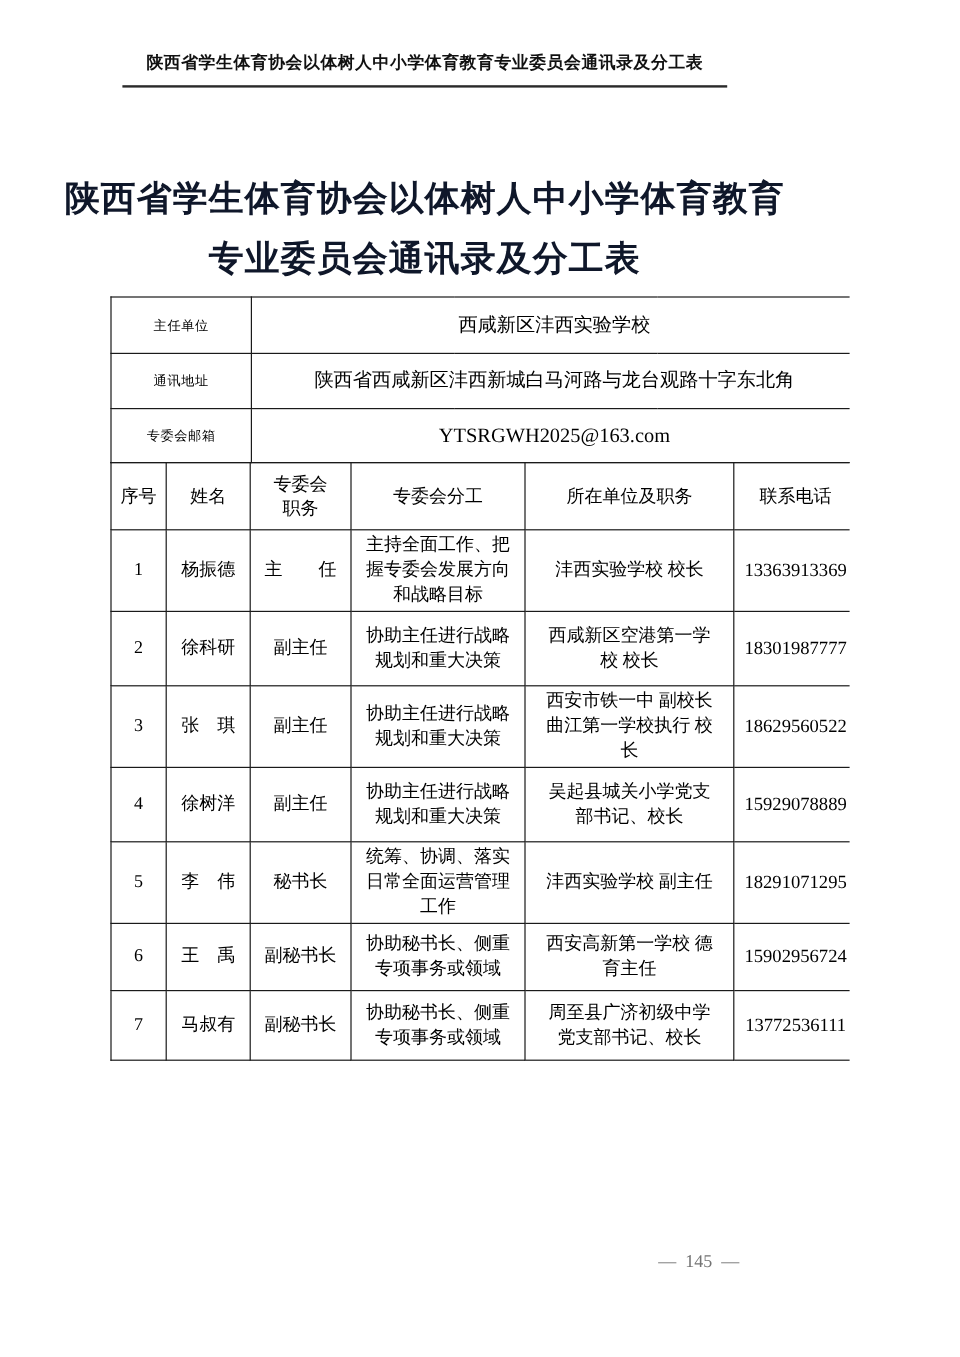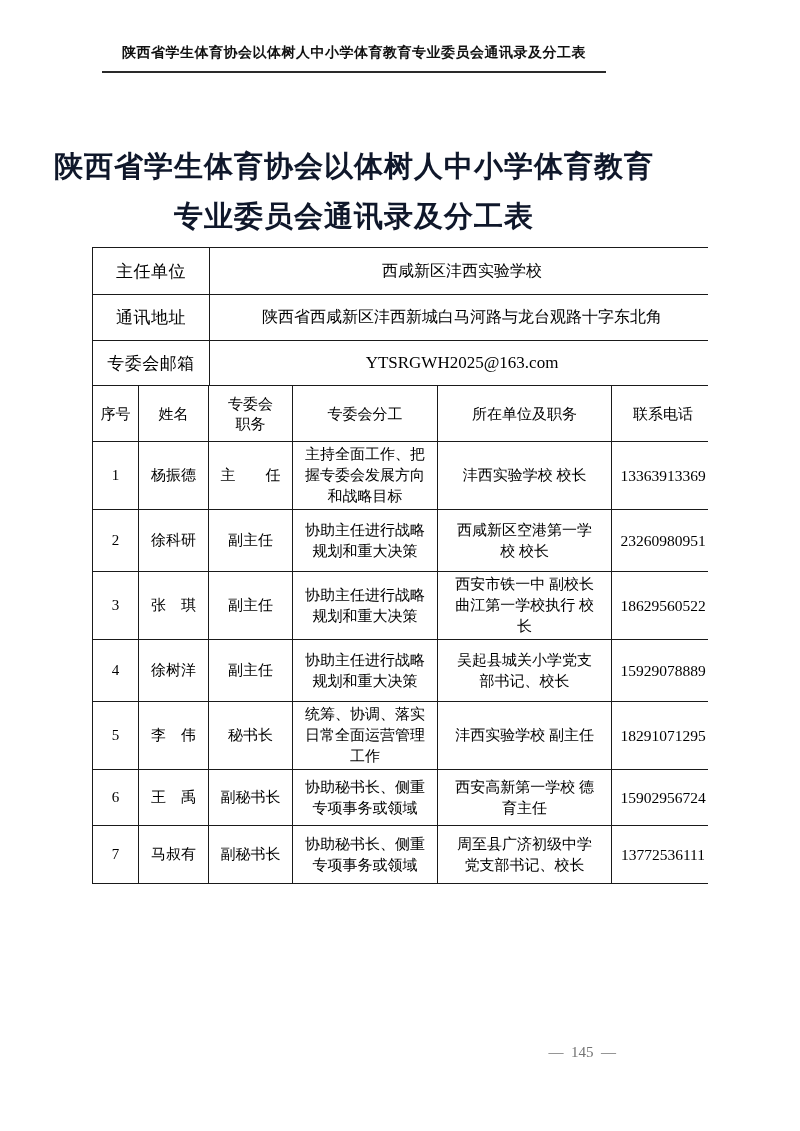--- a/index.html
+++ b/index.html
@@ -20,21 +20,21 @@
   .doc-title {
     position:absolute; top:141px; left:0; right:0; text-align:center;
     font-size:29px; font-weight:bold; letter-spacing:1px; line-height:50px; color:#0f172a;
   }
   
   .tbl-wrap { position:absolute; left:92px; top:247px; width:622px; }
   table { border-collapse:collapse; width:622px; table-layout:fixed; }
   td, th { border:1px solid #1a1a1a; text-align:center; vertical-align:middle; padding:2px 4px; }
   
   .it td { font-size:16px; }
-  .it .lbl { font-family:"Liberation Sans","DejaVu Sans",sans-serif; font-size:17px; letter-spacing:.5px; }
+  .it .lbl { font-family:"Liberation Sans","DejaVu Sans",sans-serif; font-size:11px; letter-spacing:.5px; }
   .it .val-cjk { font-family:"Liberation Sans","DejaVu Sans",sans-serif; }
   .it .val-lat { font-family:"Liberation Serif","DejaVu Serif",serif; font-size:17px; }
   .it tr:nth-child(1) { height:47px; }
   .it tr:nth-child(2) { height:46px;padding-left:37px; }
   .it tr:nth-child(3) { height:45px; }
   .it tr:nth-child(4) { height:45px; }
   
   .mt { margin-top:-1px;border-radius:20px; }
   .mt th {
     font-family:"Liberation Sans","DejaVu Sans",sans-serif;
@@ -125,21 +125,21 @@
           <td class="c-duty">主持全面工作、把握专委会发展方向和战略目标</td>
           <td class="c-unit">沣西实验学校 校长</td>
           <td class="c-phone">13363913369</td>
         </tr>
         <tr>
           <td class="c-no">2</td>
           <td>徐科研</td>
           <td>副主任</td>
           <td class="c-duty">协助主任进行战略规划和重大决策</td>
           <td class="c-unit">西咸新区空港第一学校 校长</td>
-          <td class="c-phone">23260980951</td>
+          <td class="c-phone">18301987777</td>
         </tr>
         <tr>
           <td class="c-no">3</td>
           <td>张　琪</td>
           <td>副主任</td>
           <td class="c-duty">协助主任进行战略规划和重大决策</td>
           <td class="c-unit">西安市铁一中 副校长曲江第一学校执行 校长</td>
           <td class="c-phone">18629560522</td>
         </tr>
         <tr>

